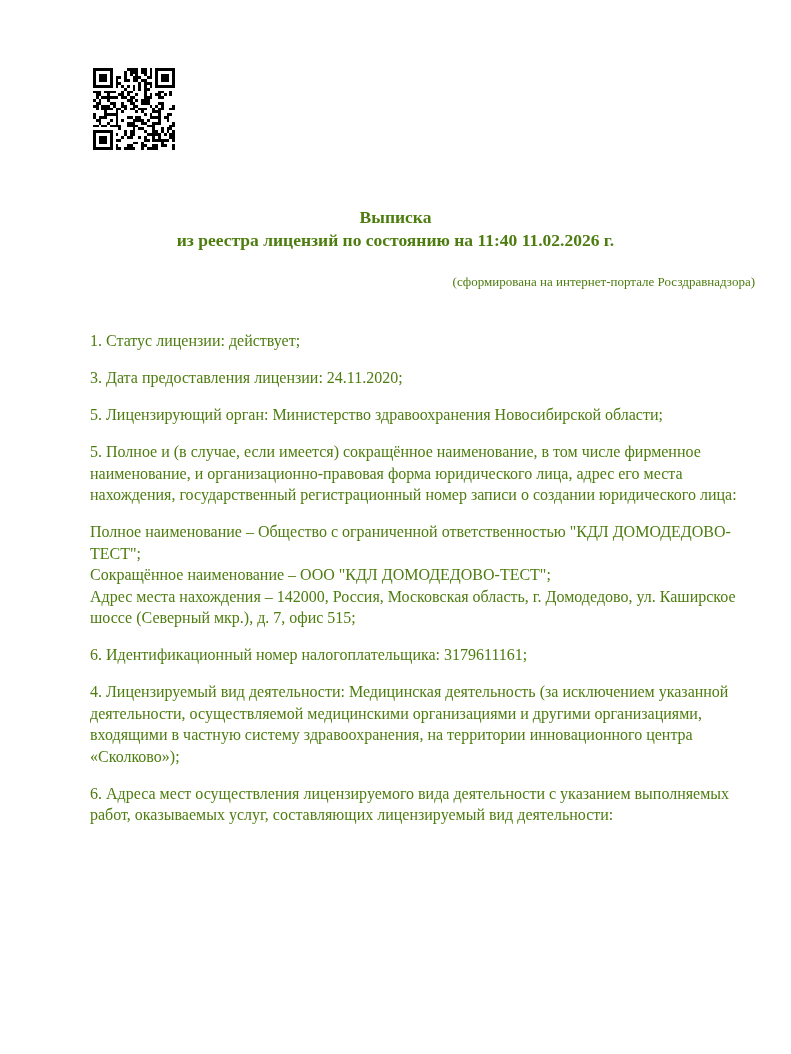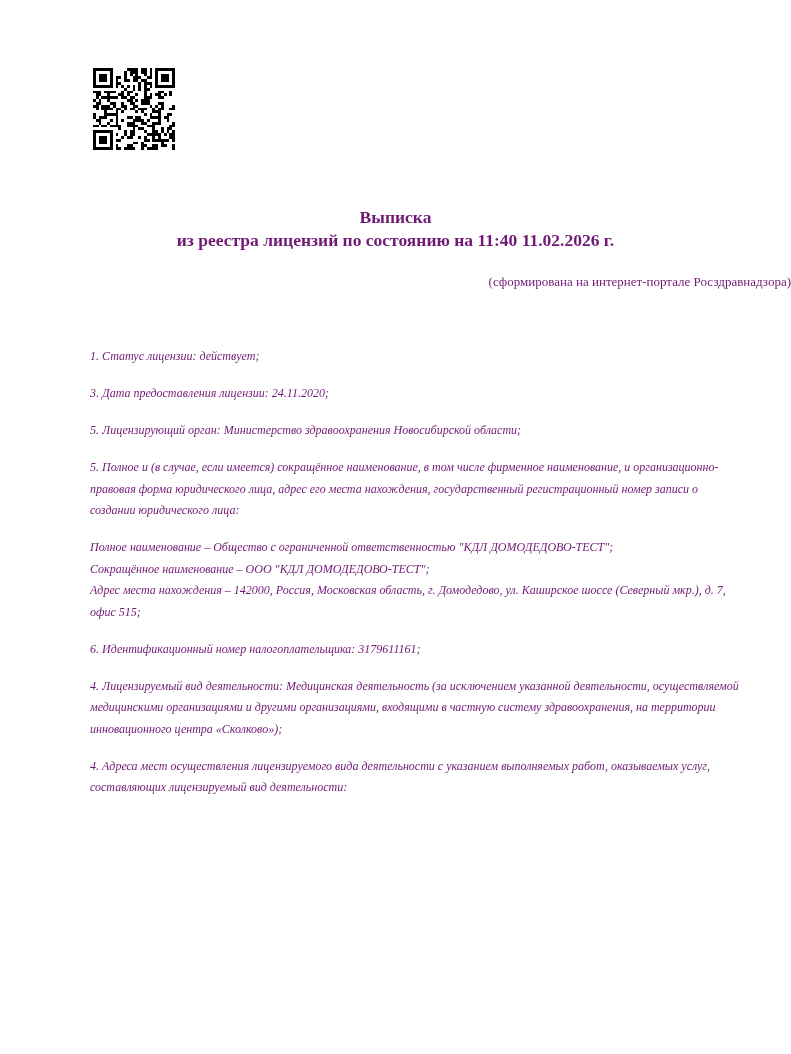--- a/index.html
+++ b/index.html
@@ -2,50 +2,50 @@
 <html><head>
 <meta charset="utf-8">
 <style>
   * { margin: 0; padding: 0; box-sizing: border-box; }
   html, body { background: #ffffff; }
   .page {
     position: relative;
     width: 791px;
     height: 1054px;
     background: #ffffff;
-    color: #701a75;
+    color: #4d7c0f;
     font-family: "Liberation Serif", serif;
     overflow: hidden;
   }
   .qr {
     position: absolute;
     left: 93px;
     top: 68px;
     width: 82px;
     height: 82px;
   }
   .qr svg { width: 100%; height: 100%; display: block; }
   .title-block {
     margin-top: 206px;
     text-align: center;
     font-weight: bold;
     font-size: 17.5px;
     line-height: 23px;
   }
   .subtitle {
     margin-top: 22px;
+    padding-right: 36px;
     text-align: right;
     font-size: 13px;
     line-height: 16px;
   }
   .doc-body {
-    margin: 56px 46px 0 90px;
-    font-size: 12px;
+    margin: 40px 46px 0 90px;
+    font-size: 16px;
     line-height: 21.5px;
-    font-style: italic;
   }
   .para { margin-bottom: 15.5px; }
   .para:last-child { margin-bottom: 0; }
 </style>
 </head>
 <body>
 
 <div class="page">
 
   <div class="qr">
@@ -477,17 +477,17 @@
         <div>Сокращённое наименование – ООО "КДЛ ДОМОДЕДОВО-ТЕСТ";</div>
         <div>Адрес места нахождения – 142000, Россия, Московская область, г. Домодедово, ул. Каширское шоссе (Северный мкр.), д. 7, офис 515;</div>
       </div>
       <div class="para">
         <div>6. Идентификационный номер налогоплательщика: 3179611161;</div>
       </div>
       <div class="para">
         <div>4. Лицензируемый вид деятельности: Медицинская деятельность (за исключением указанной деятельности, осуществляемой медицинскими организациями и другими организациями, входящими в частную систему здравоохранения, на территории инновационного центра «Сколково»);</div>
       </div>
       <div class="para">
-        <div>4. Адреса мест осуществления лицензируемого вида деятельности с указанием выполняемых работ, оказываемых услуг, составляющих лицензируемый вид деятельности:</div>
+        <div>6. Адреса мест осуществления лицензируемого вида деятельности с указанием выполняемых работ, оказываемых услуг, составляющих лицензируемый вид деятельности:</div>
       </div>
     </div>
 
 </div>
 
 </body></html>

